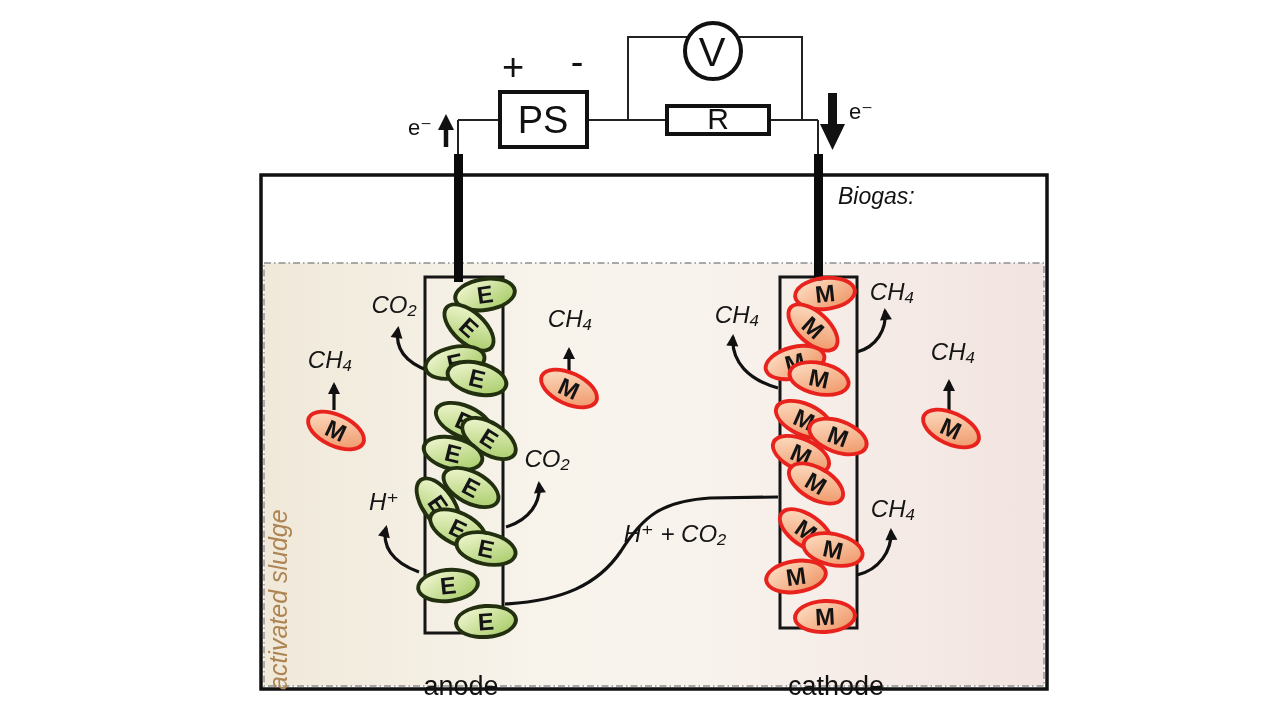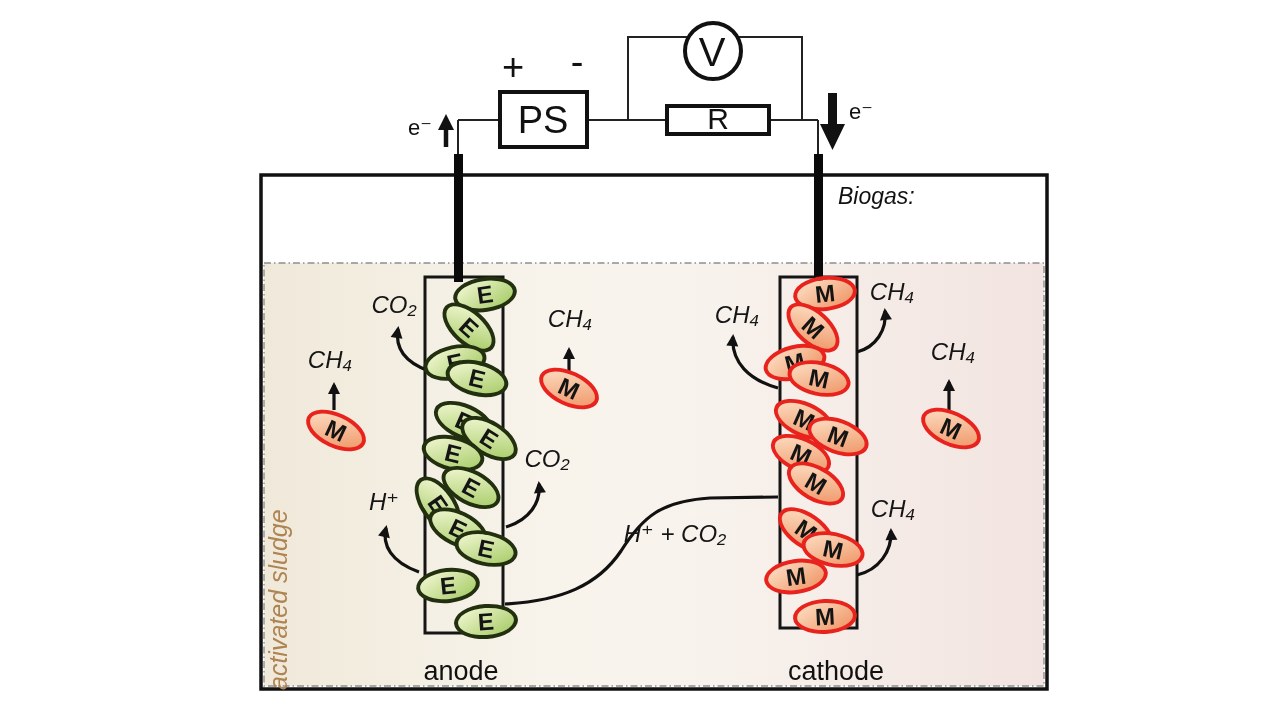--- a/index.html
+++ b/index.html
@@ -11,21 +11,21 @@
   .v-letter{font-size:40px;}
   .r-letter{font-size:30px;}
   .sign{font-size:38px;}
   .eminus{font-size:22px;}
   .gas-label{position:absolute;transform:translate(-50%,-50%);font-style:italic;
              font-size:24px;white-space:nowrap;color:#151515;}
   .biogas{position:absolute;left:838px;top:181px;font-style:italic;font-size:23px;
           line-height:31px;color:#111;}
   .sludge{position:absolute;left:264px;top:484px;height:206px;writing-mode:vertical-rl;
           transform:rotate(180deg);font-style:italic;font-size:25px;color:var(--sludge-text,#ad8452);}
-  .electrode-label{font-size:27px;}
+  .electrode-label{font-size:27px;margin-top:15px;}
   .microbe{position:absolute;box-sizing:border-box;width:64px;height:35px;border-radius:50%;
            display:flex;align-items:center;justify-content:center;}
   .microbe.green{border:4px solid var(--anode-stroke,#22300f);
       background:linear-gradient(150deg,var(--anode-fill-light,#e9f2c6) 15%,var(--anode-fill-dark,#abce6d) 90%);}
   .microbe.red{border:4px solid var(--cathode-stroke,#e8231d);
       background:linear-gradient(150deg,var(--cathode-fill-light,#fad2b4) 20%,var(--cathode-fill-dark,#f09a6c) 90%);}
   .microbe span{font-weight:700;font-size:24px;color:#141414;}
 </style>
 </head>
 <body>

